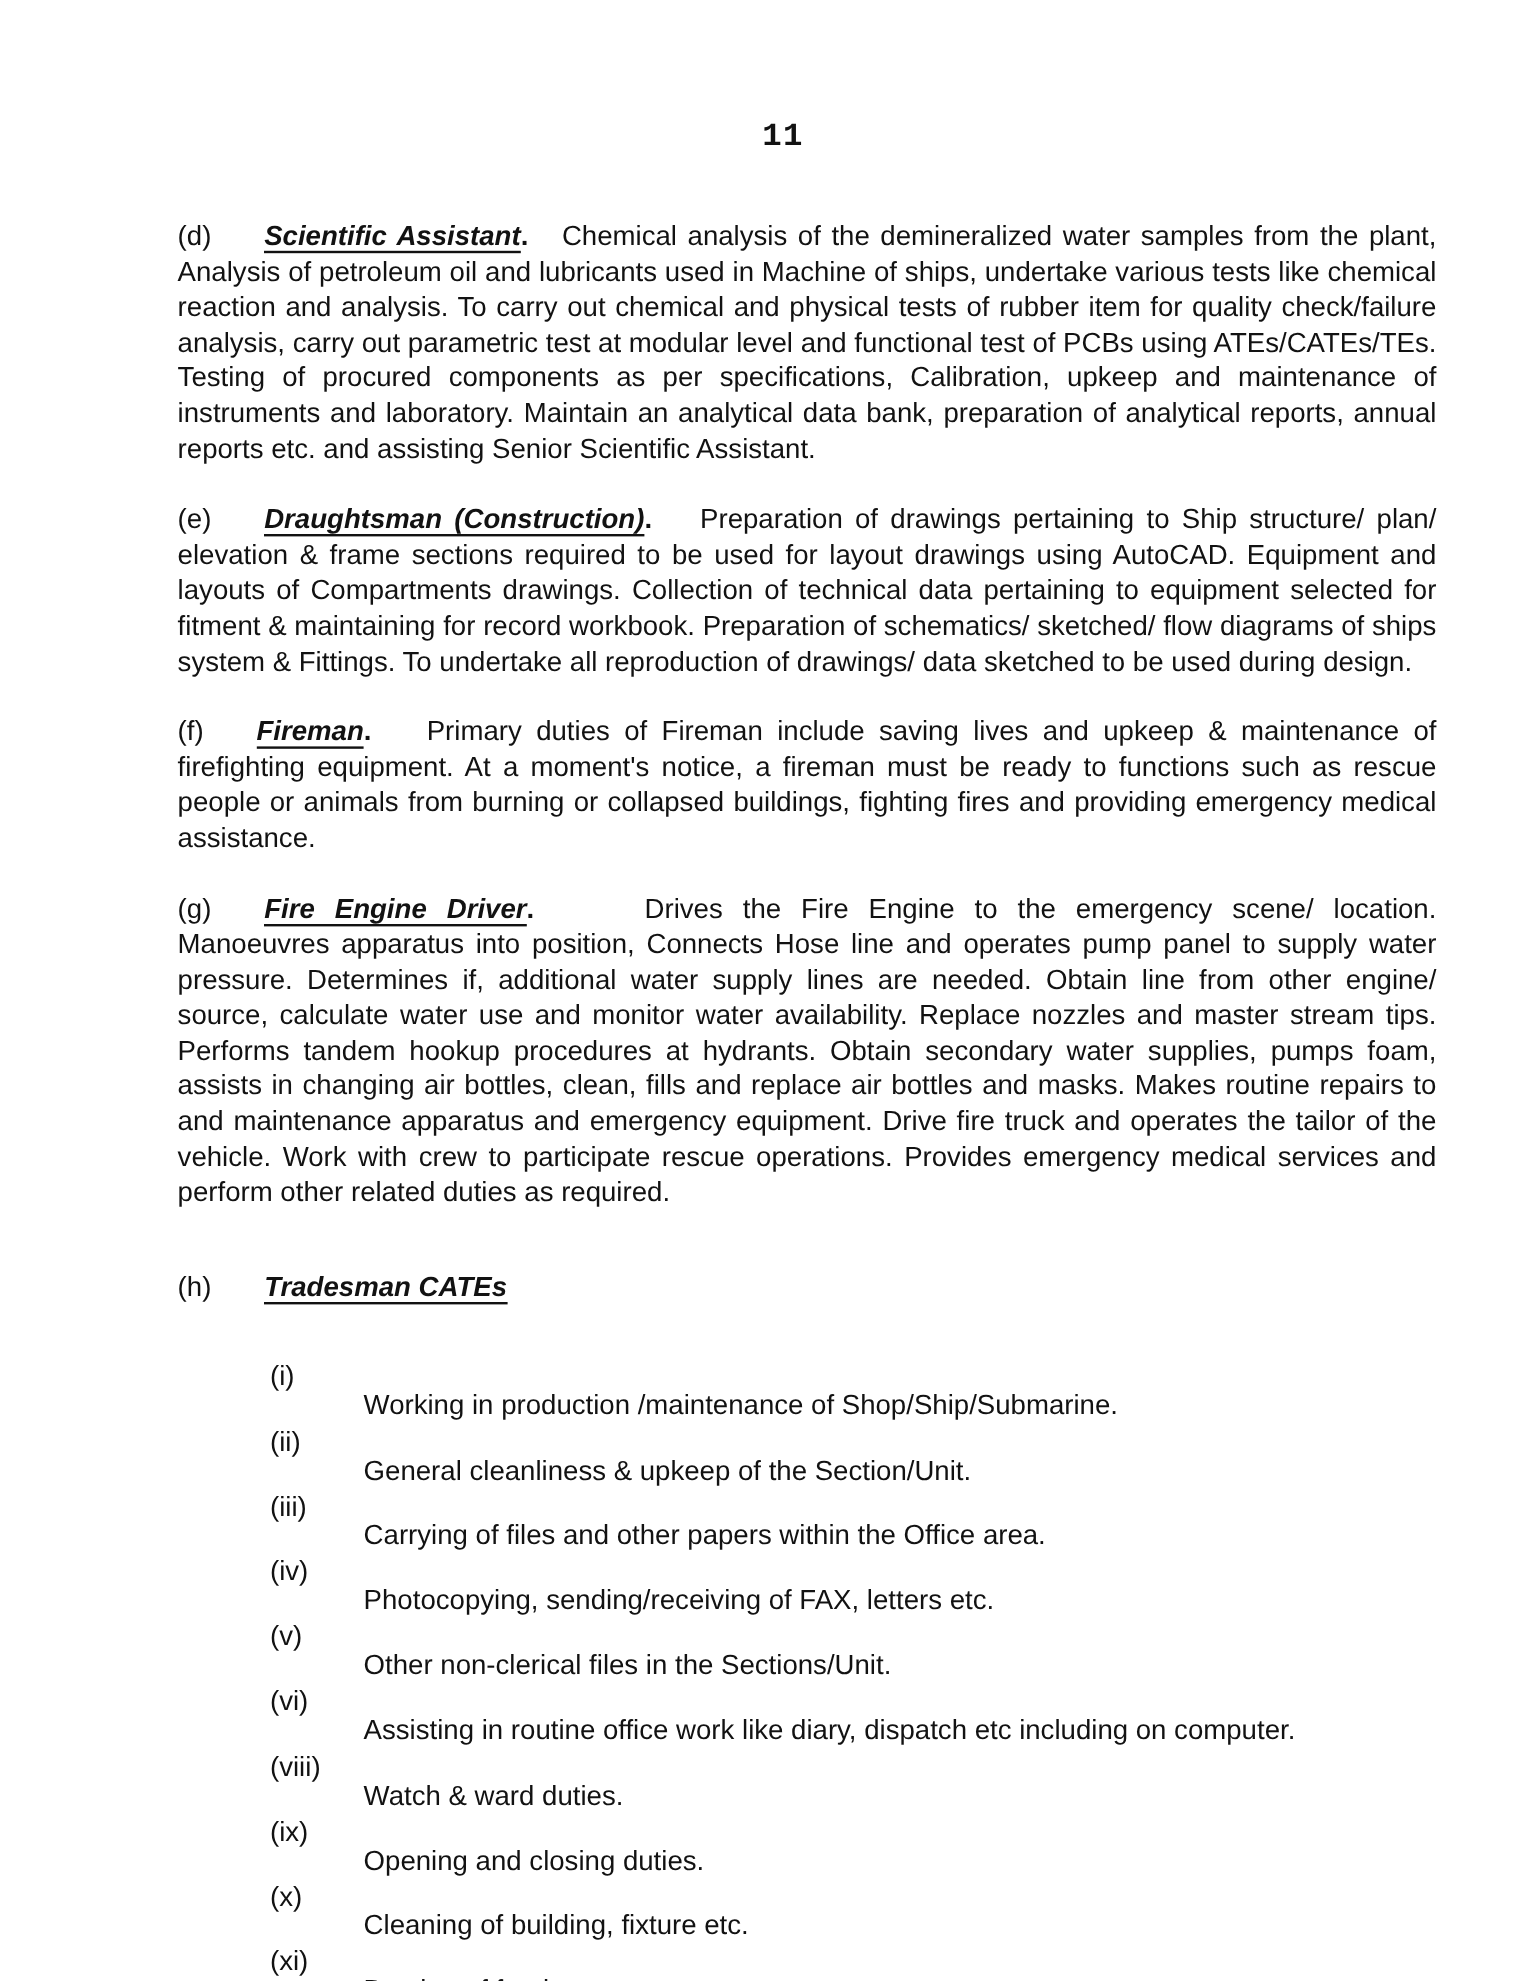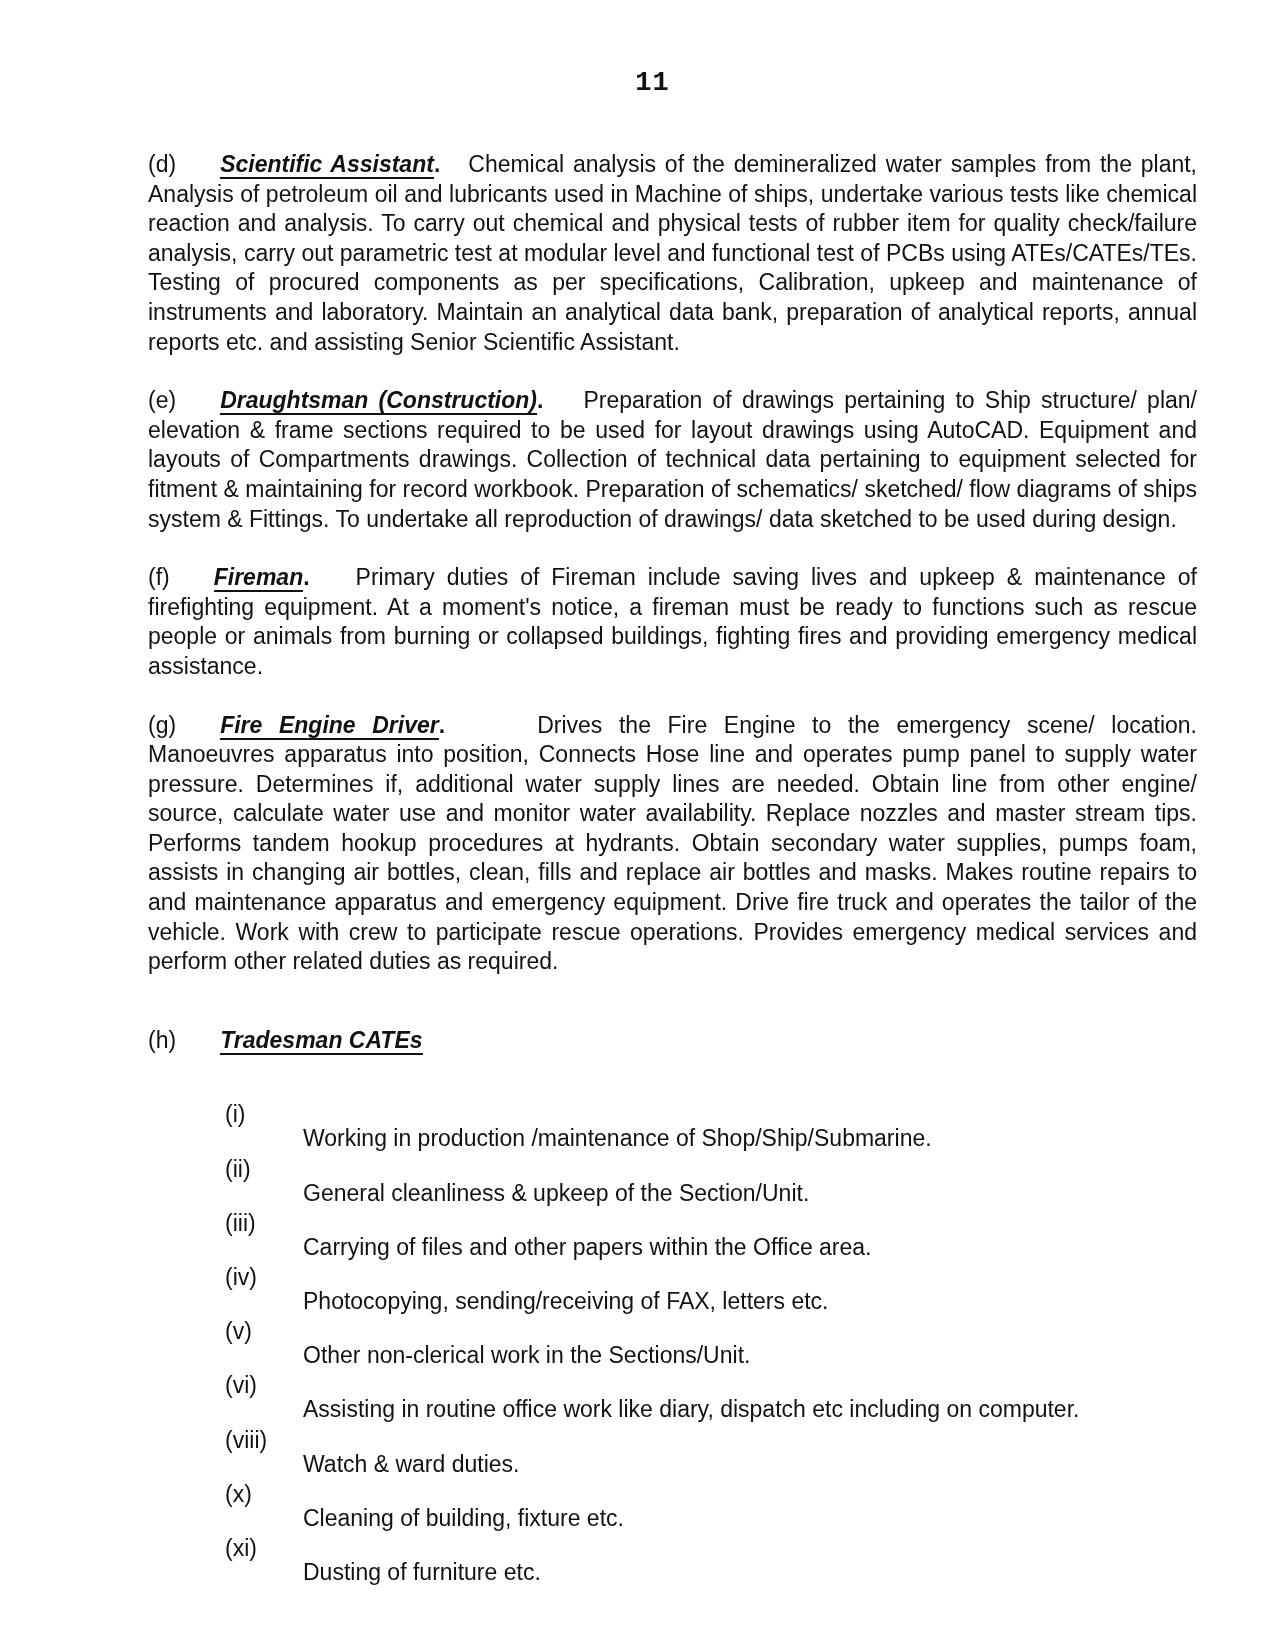--- a/index.html
+++ b/index.html
@@ -6,21 +6,21 @@
   body {
     width:1275px; height:1651px;
     background:#ffffff;
     color:#121212;
     font-family:"Liberation Sans", sans-serif;
     overflow:hidden;
   }
   .page {
     box-sizing:border-box;
     width:1275px; height:1651px;
-    padding:68px 78px 0 148px;
+    padding:100px 78px 0 148px;
   }
   .page-number {
     text-align:center;
     font-family:"Liberation Mono", "DejaVu Sans Mono", monospace;
     font-size:27px;
     font-weight:bold;
     letter-spacing:1px;
     margin:0 40px 52px 0;
   }
   .para {
@@ -81,29 +81,33 @@
     <div class="item">
         <span class="inum">(iii)</span>
         <span class="itext">Carrying of files and other papers within the Office area.</span>
       </div>
     <div class="item">
         <span class="inum">(iv)</span>
         <span class="itext">Photocopying, sending/receiving of FAX, letters etc.</span>
       </div>
     <div class="item">
         <span class="inum">(v)</span>
-        <span class="itext">Other non-clerical work in the Sections/Unit.</span>
+        <span class="itext">Other non-clerical files in the Sections/Unit.</span>
       </div>
     <div class="item">
         <span class="inum">(vi)</span>
         <span class="itext">Assisting in routine office work like diary, dispatch etc including on computer.</span>
       </div>
     <div class="item">
         <span class="inum">(viii)</span>
         <span class="itext">Watch &amp; ward duties.</span>
+      </div>
+    <div class="item">
+        <span class="inum">(ix)</span>
+        <span class="itext">Opening and closing duties.</span>
       </div>
     <div class="item">
         <span class="inum">(x)</span>
         <span class="itext">Cleaning of building, fixture etc.</span>
       </div>
     <div class="item">
         <span class="inum">(xi)</span>
         <span class="itext">Dusting of furniture etc.</span>
       </div>
   </div>

